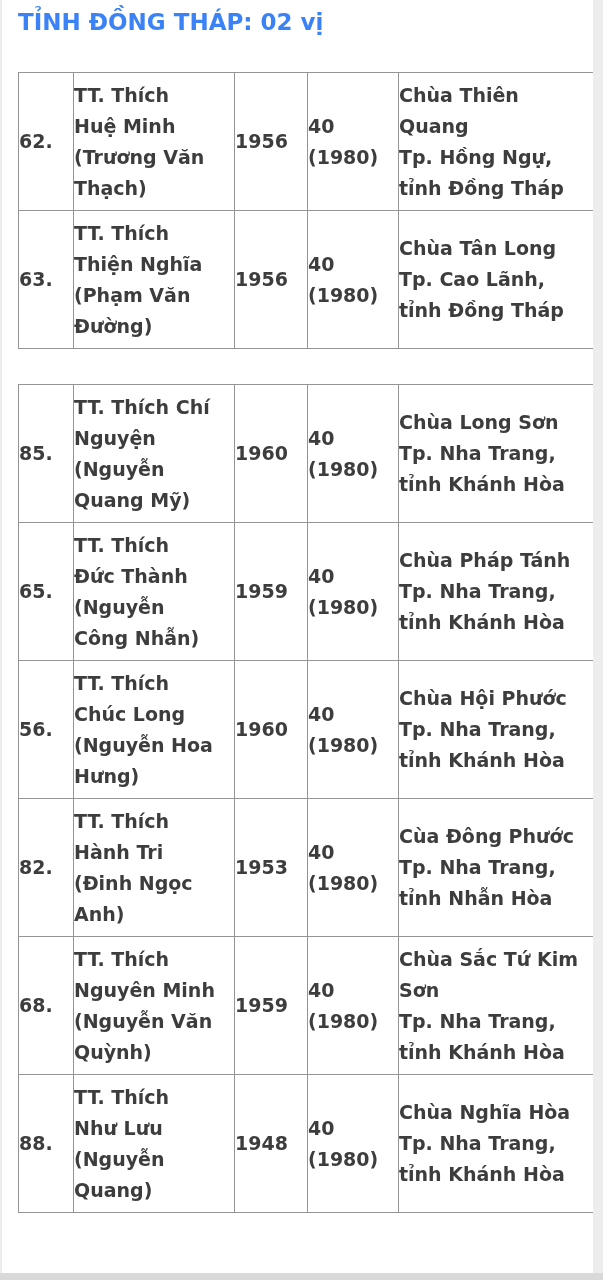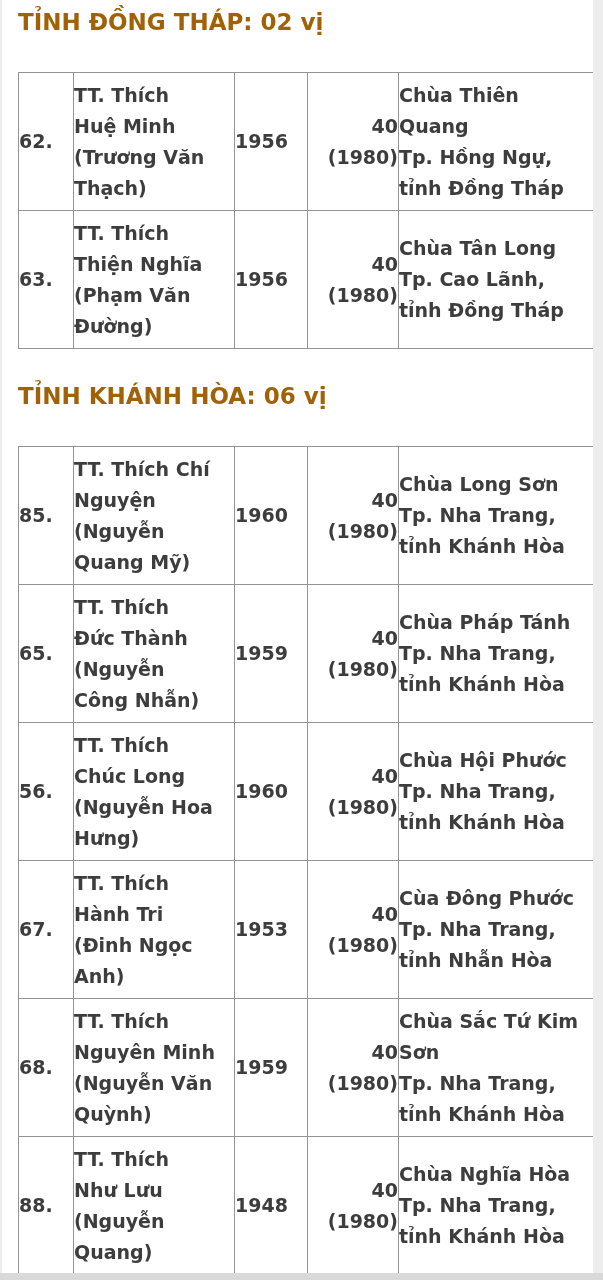--- a/index.html
+++ b/index.html
@@ -7,42 +7,42 @@
     width:603px;height:1280px;position:relative;overflow:hidden;
     background:#ffffff;
     font-family:"DejaVu Sans","Liberation Sans",sans-serif;
     color:#3d3d3d;
   }
   .left-strip{position:absolute;left:0;top:0;width:2px;height:100%;background:#ececec}
   .right-strip{position:absolute;right:0;top:0;width:10px;height:100%;background:#ededed}
   .bottom-strip{position:absolute;left:0;bottom:0;width:100%;height:7px;background:#d9d9d9}
   #content{position:absolute;left:18px;top:7px;width:575px}
   .heading{
-    font-size:23px;font-weight:bold;color:#a16207;
+    font-size:23px;font-weight:bold;color:#3b82f6;
     margin:0;line-height:30px;
   }
   .section + .section{margin-top:32px}
   table.roster{
     border-collapse:collapse;table-layout:fixed;
     width:575px;margin-top:35px;
   }
   table.roster td{
     border:1px solid #949494;
     vertical-align:middle;
     font-size:19px;line-height:31px;
     white-space:pre-line;
     padding:0;
     overflow:hidden;
     font-weight:bold;
   }
   table.roster tr{height:138px}
   td.c-no{padding-left:2px}
   td.c-name{padding-left:13px;padding-right:4px}
   td.c-year{text-align:left}
-  td.c-ord{text-align:right}
+  td.c-ord{text-align:left}
   td.c-temple{padding-left:13px;padding-right:4px}
 </style>
 </head>
 <body>
 
 <div class="left-strip"></div>
 <div id="content">
   <section class="section">
     <h2 class="heading">TỈNH ĐỒNG THÁP: 02 vị</h2>
     <table class="roster">
@@ -80,21 +80,20 @@
 (1980)</td>
     <td class="c-temple">Chùa Tân Long
 Tp. Cao Lãnh,
 tỉnh Đồng Tháp</td>
   </tr>
 </tbody>
     </table>
   </section>
 
   <section class="section">
-    <h2 class="heading">TỈNH KHÁNH HÒA: 06 vị</h2>
     <table class="roster">
       <colgroup>
         <col style="width:55px">
           <col style="width:161px">
           <col style="width:73px">
         <col style="width:91px">
           <col style="width:195px">
       </colgroup>
       <tbody>
   <tr>
@@ -133,21 +132,21 @@
 Hưng)</td>
     <td class="c-year">1960</td>
     <td class="c-ord">40
 (1980)</td>
     <td class="c-temple">Chùa Hội Phước
 Tp. Nha Trang,
 tỉnh Khánh Hòa</td>
   </tr>
 
   <tr>
-    <td class="c-no">67.</td>
+    <td class="c-no">82.</td>
     <td class="c-name">TT. Thích
 Hành Tri
 (Đinh Ngọc
 Anh)</td>
     <td class="c-year">1953</td>
     <td class="c-ord">40
 (1980)</td>
     <td class="c-temple">Cùa Đông Phước
 Tp. Nha Trang,
 tỉnh Nhẫn Hòa</td>

